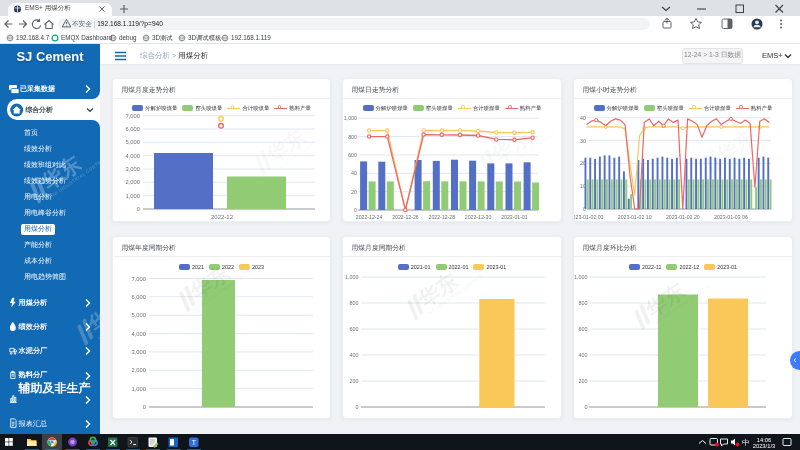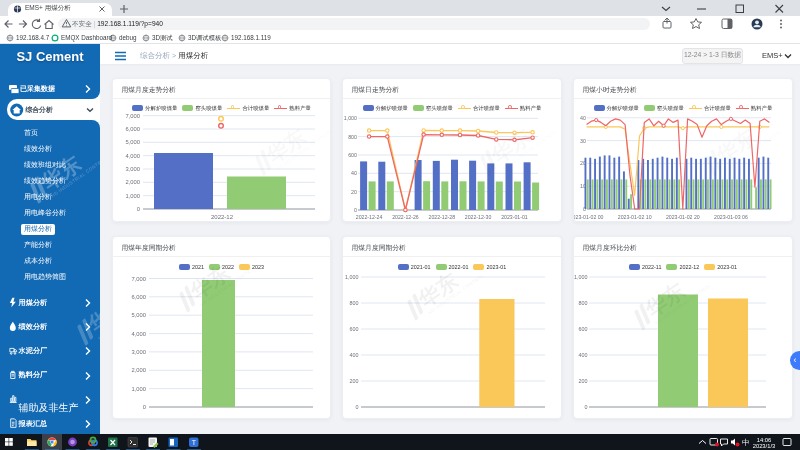--- a/index.html
+++ b/index.html
@@ -551,30 +551,30 @@
       </svg>
       <div style="position:absolute;left:18.5px;top:327.3px;font-size:7.2px;font-weight:bold;color:#fff">熟料分厂</div>
       <svg width="8" height="10" style="position:absolute;left:84px;top:326.6px">
         <path d="M2 1.5 l3.5 3.5 -3.5 3.5" stroke="#fff" stroke-width="1.4" fill="none"></path>
       </svg>
       <svg width="10" height="13" style="position:absolute;left:9px;top:349.8px">
         <g transform="scale(0.85)">
           <path d="M1 10 h8 M2 9 v-4 h1.5 v4 z M4.3 9 v-7 h1.5 v7 z M6.6 9 v-5 h1.5 v5 z" fill="none" stroke="#fff" stroke-width="1"></path>
         </g>
       </svg>
-      <div style="position:absolute;left:18.5px;top:358px;font-size:10px;font-weight:normal;color:#fff">辅助及非生产</div>
+      <div style="position:absolute;left:18.5px;top:337px;font-size:12px;font-weight:bold;color:#fff">辅助及非生产</div>
       <svg width="8" height="10" style="position:absolute;left:84px;top:350.8px">
         <path d="M2 1.5 l3.5 3.5 -3.5 3.5" stroke="#fff" stroke-width="1.4" fill="none"></path>
       </svg>
       <svg width="10" height="13" style="position:absolute;left:9px;top:374.0px">
         <g transform="scale(0.85)">
           <path d="M2 1 h4.5 l1.8 1.8 V11 h-6.3 z M3.5 5 h3 M3.5 7 h3 M3.5 9 h2" fill="none" stroke="#fff" stroke-width="1"></path>
         </g>
       </svg>
-      <div style="position:absolute;left:18.5px;top:375.7px;font-size:7.2px;font-weight:bold;color:#fff">报表汇总</div>
+      <div style="position:absolute;left:18.5px;top:375.7px;font-size:7.2px;font-weight:normal;color:#fff">报表汇总</div>
       <svg width="8" height="10" style="position:absolute;left:84px;top:375.0px">
         <path d="M2 1.5 l3.5 3.5 -3.5 3.5" stroke="#fff" stroke-width="1.4" fill="none"></path>
       </svg>
     </div>
     <div style="position:absolute;left:790px;top:307px;width:19px;height:19px;border-radius:50%;background:#3e7bfa;color:#fff;font-size:9px;display:flex;align-items:center;justify-content:center">
       <span style="margin-right:9px">‹</span>
     </div>
   </div>
 <div style="position:absolute;left:0;top:433.5px;width:800px;height:16.5px;background:#10151c">
     <div style="position:absolute;left:42px;top:0;width:20px;height:16.5px;background:#3c4149"></div>

